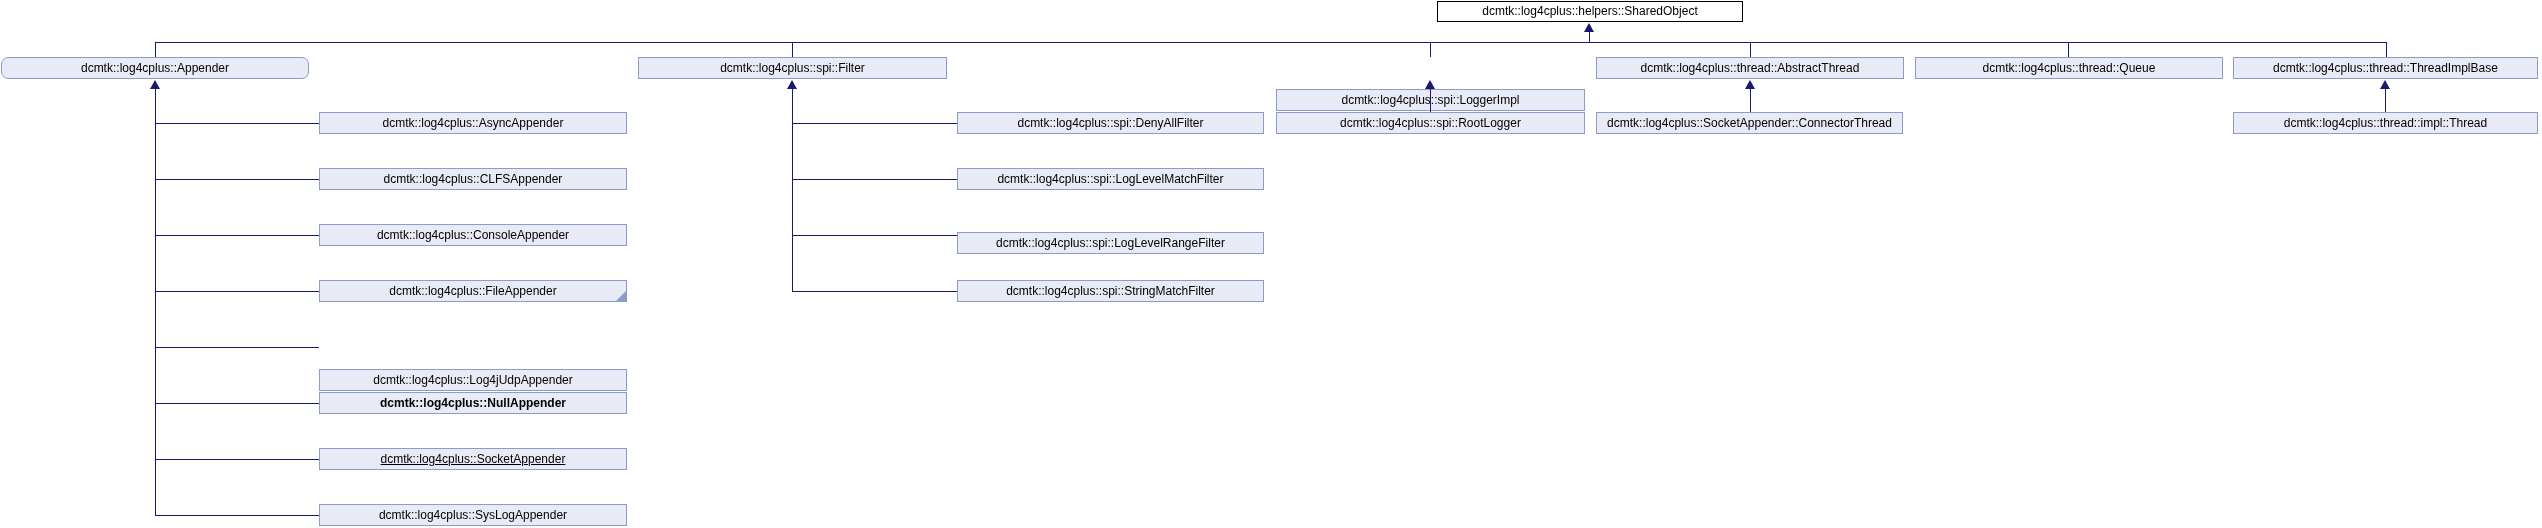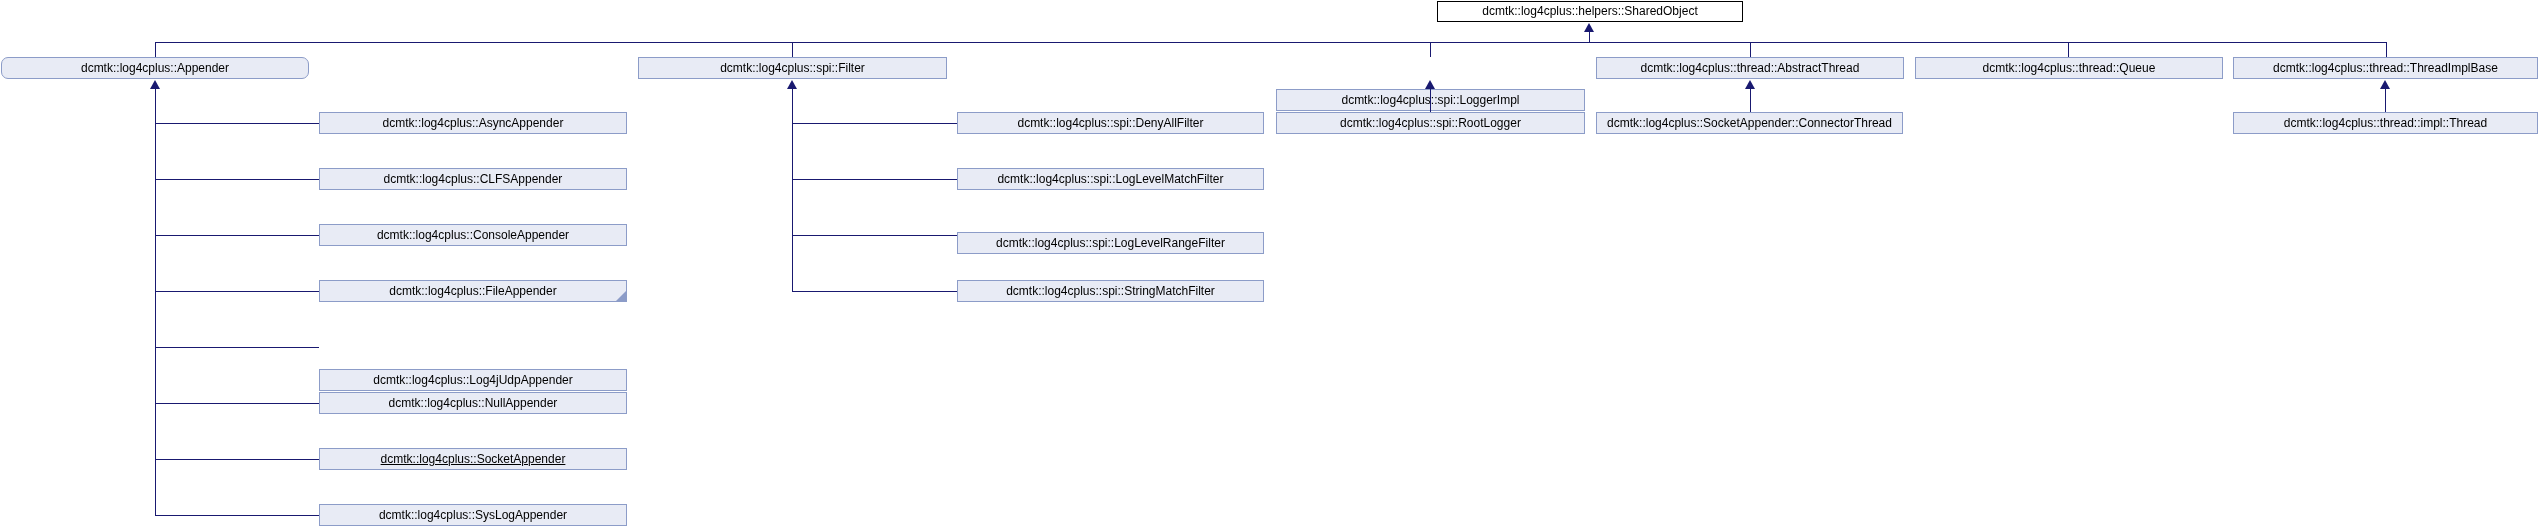--- a/index.html
+++ b/index.html
@@ -84,21 +84,21 @@
   <div class="hl" style="left:792px;top:291px;width:165px;"></div>
 
   <div class="node" style="left:319px;top:112px;width:306px;">dcmtk::log4cplus::AsyncAppender</div>
   <div class="node" style="left:319px;top:168px;width:306px;">dcmtk::log4cplus::CLFSAppender</div>
   <div class="node" style="left:319px;top:224px;width:306px;">dcmtk::log4cplus::ConsoleAppender</div>
   <div class="node" style="left:319px;top:280px;width:306px;">
     <span>dcmtk::log4cplus::FileAppender</span>
     <span class="fold"></span>
   </div>
   <div class="node" style="left:319px;top:336px;width:306px;margin-top:33px;">dcmtk::log4cplus::Log4jUdpAppender</div>
-  <div class="node" style="left:319px;top:392px;width:306px;">dcmtk::log4cplus::NullAppender</div>
+  <div class="node" style="left:319px;top:392px;width:306px;font-weight:bold;">dcmtk::log4cplus::NullAppender</div>
   <div class="node" style="left:319px;top:448px;width:306px;text-decoration:underline;">dcmtk::log4cplus::SocketAppender</div>
   <div class="node" style="left:319px;top:504px;width:306px;">dcmtk::log4cplus::SysLogAppender</div>
 
   <div class="node" style="left:957px;top:112px;width:305px;">dcmtk::log4cplus::spi::DenyAllFilter</div>
   <div class="node" style="left:957px;top:168px;width:305px;">dcmtk::log4cplus::spi::LogLevelMatchFilter</div>
   <div class="node" style="left:957px;top:224px;width:305px;margin-top:8px;">dcmtk::log4cplus::spi::LogLevelRangeFilter</div>
   <div class="node" style="left:957px;top:280px;width:305px;">dcmtk::log4cplus::spi::StringMatchFilter</div>
 
   <div class="node" style="left:1276px;top:112px;width:307px;">dcmtk::log4cplus::spi::RootLogger</div>
   <div class="node" style="left:1596px;top:112px;width:305px;">dcmtk::log4cplus::SocketAppender::ConnectorThread</div>

